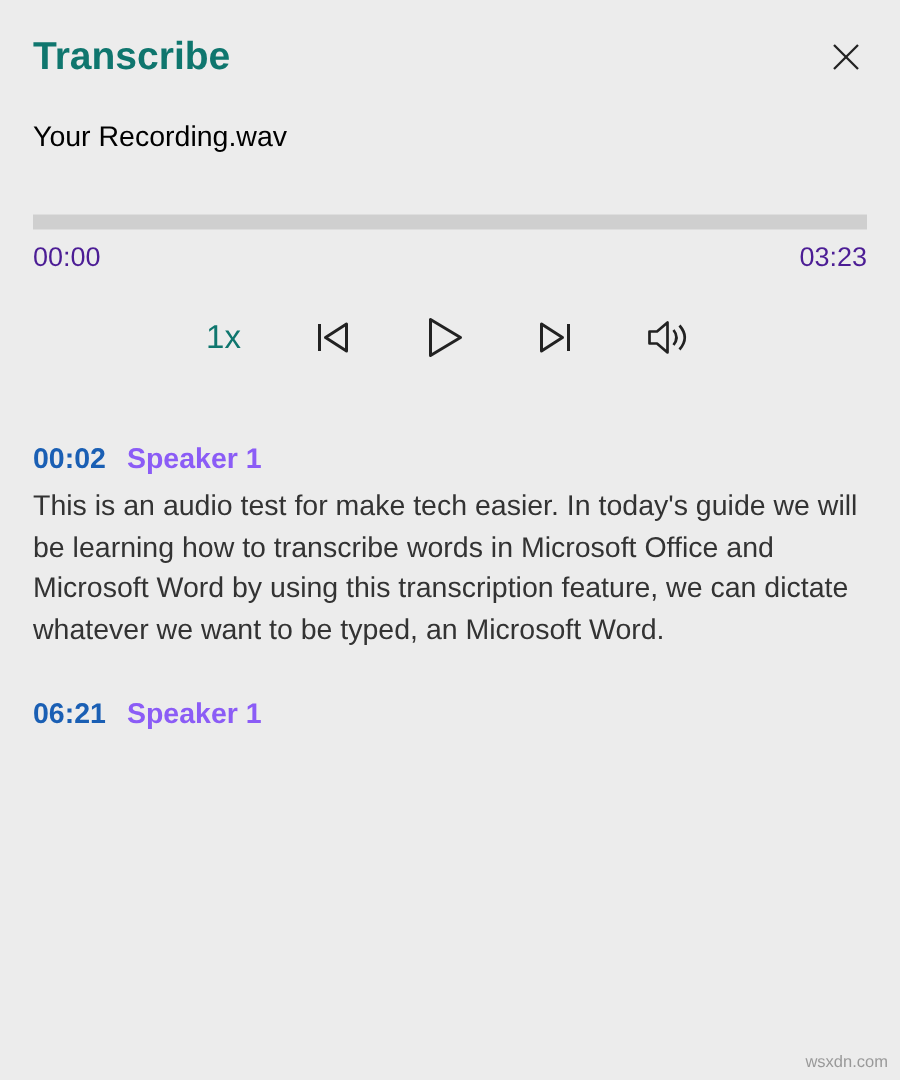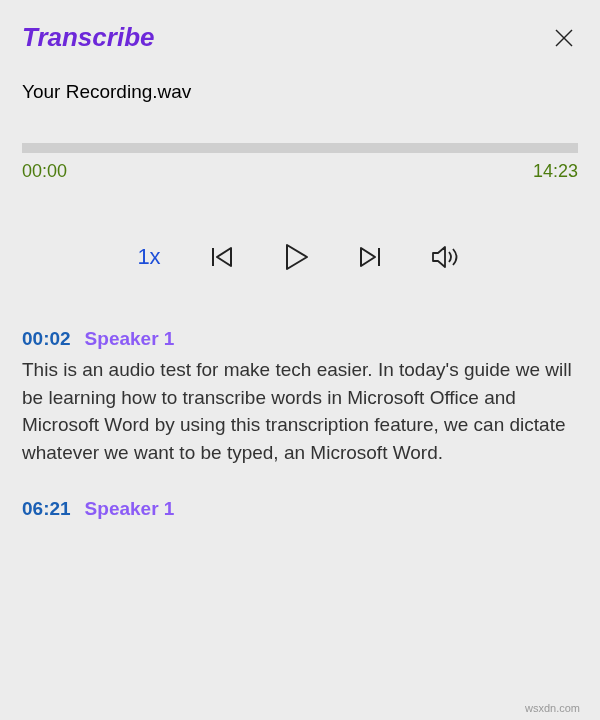--- a/index.html
+++ b/index.html
@@ -19,22 +19,21 @@
     }
     .header {
       display: flex;
       justify-content: space-between;
       align-items: center;
       margin-bottom: 28px;
     }
     .title {
       font-size: 26px;
       font-weight: 600;
-      color: #6d28d9;
-      font-style: italic;
+      color: #0f766e;
     }
     .close-btn {
       font-size: 22px;
       cursor: pointer;
       padding: 4px;
       line-height: 1;
     }
     .filename {
       color: #000000;
       font-size: 19px;
@@ -47,38 +46,37 @@
       width: 100%;
       height: 10px;
       background: #cfcfcf;
       margin-bottom: 8px;
       cursor: pointer;
     }
     .time-row {
       display: flex;
       justify-content: space-between;
       font-size: 18px;
-      color: #4d7c0f;
+      color: #4c1d95;
       margin-bottom: 28px;
     }
     .controls {
       display: flex;
       justify-content: center;
       align-items: center;
       gap: 48px;
       margin-bottom: 56px;
     }
     .control-btn {
       cursor: pointer;
       display: flex;
       align-items: center;
       justify-content: center;
       font-size: 22px;
-      color: #1d4ed8;
-      margin-top: 32px;
+      color: #0f766e;
     }
     .speed-btn {
       font-size: 22px;
       font-weight: 400;
     }
     .segment {
       margin-bottom: 32px;
     }
     .segment-header {
       display: flex;
@@ -98,21 +96,21 @@
       color: #8b5cf6;
     }
     .segment-text {
       font-size: 19px;
       line-height: 1.45;
       color: #333;
     }
     .watermark {
       position: fixed;
       bottom: 6px;
-      right: 20px;
+      right: 8px;
       font-size: 11px;
       color: #999;
     }
     svg {
       display: block;
     }
   </style>
 </head>
 <body>
 
@@ -126,21 +124,21 @@
       </svg>
     </div>
   </div>
 
   <a class="filename">Your Recording.wav</a>
 
   <div class="progress-bar"></div>
 
   <div class="time-row">
     <span>00:00</span>
-    <span>14:23</span>
+    <span>03:23</span>
   </div>
 
   <div class="controls">
     <div class="control-btn speed-btn">1x</div>
     <div class="control-btn">
       <svg width="26" height="26" viewBox="0 0 26 26">
         <line x1="4" y1="4" x2="4" y2="22" stroke="#222" stroke-width="2"></line>
         <polygon points="22,4 22,22 8,13" fill="none" stroke="#222" stroke-width="2" stroke-linejoin="round"></polygon>
       </svg>
     </div>

